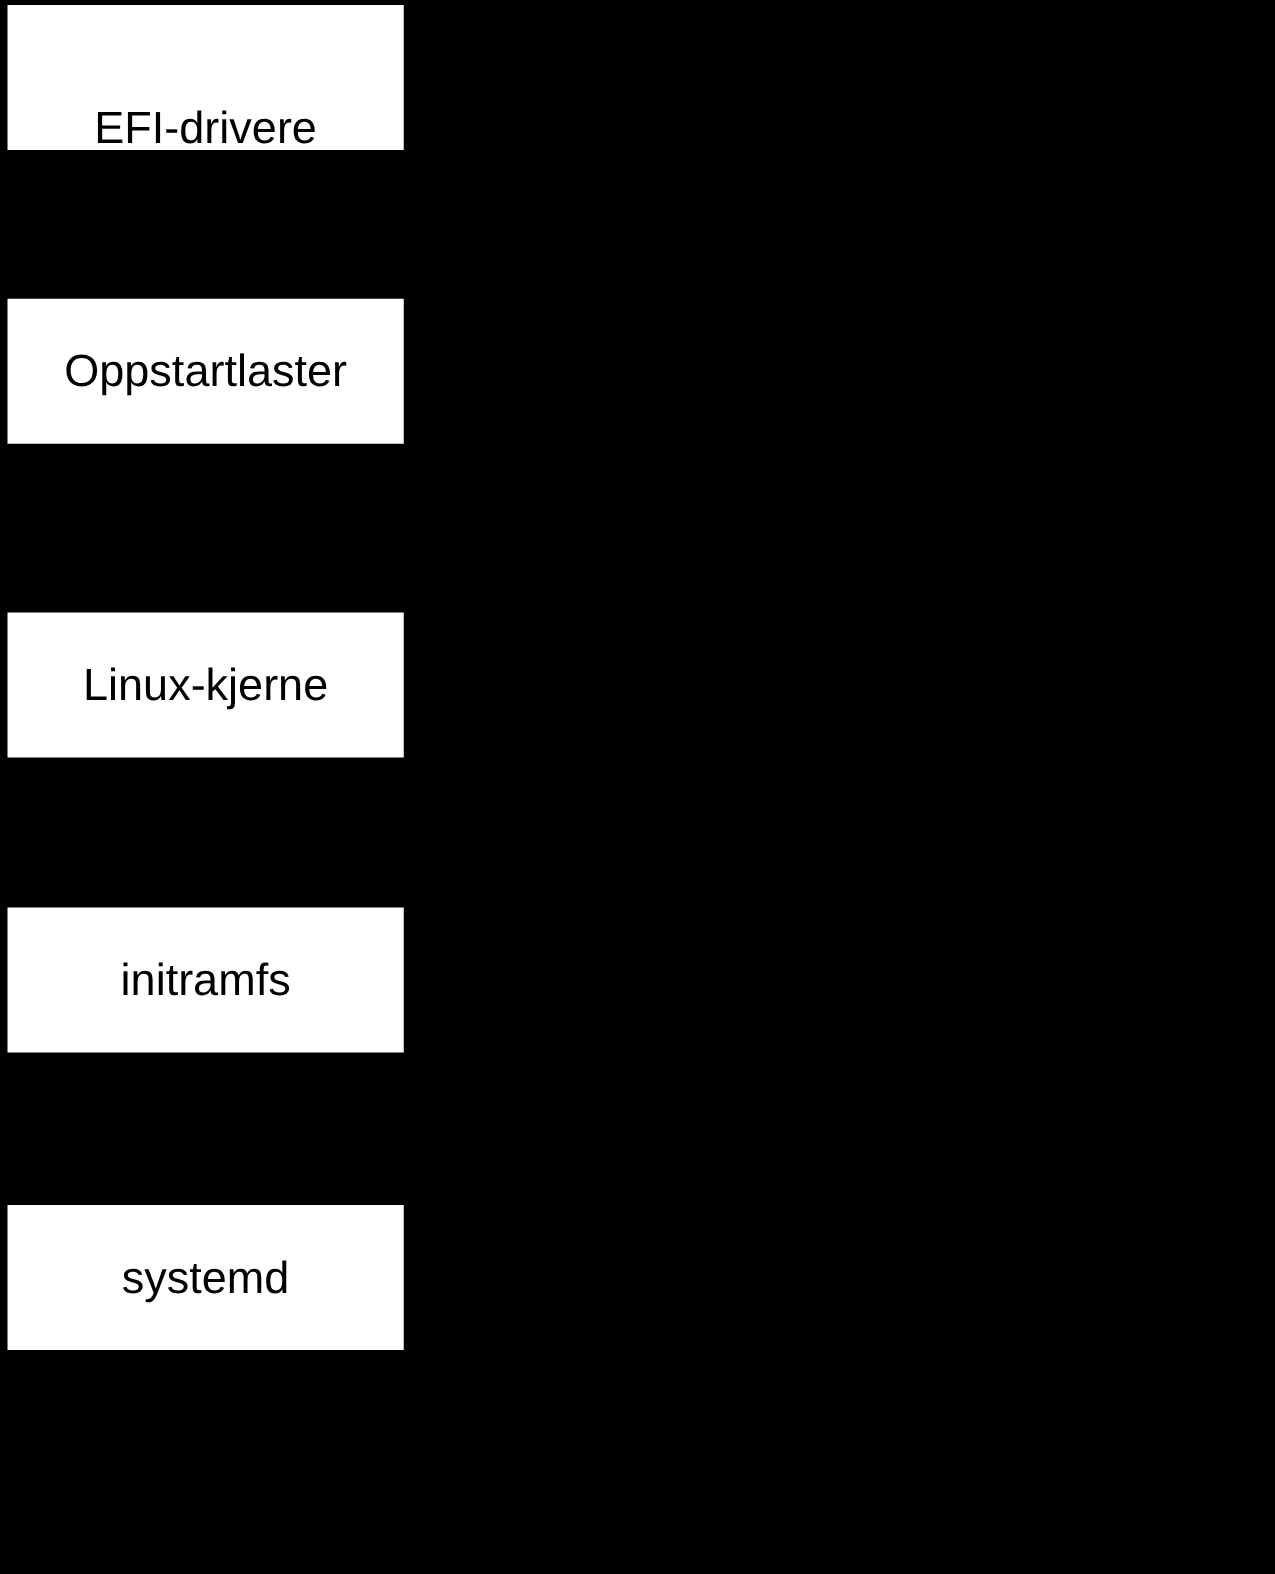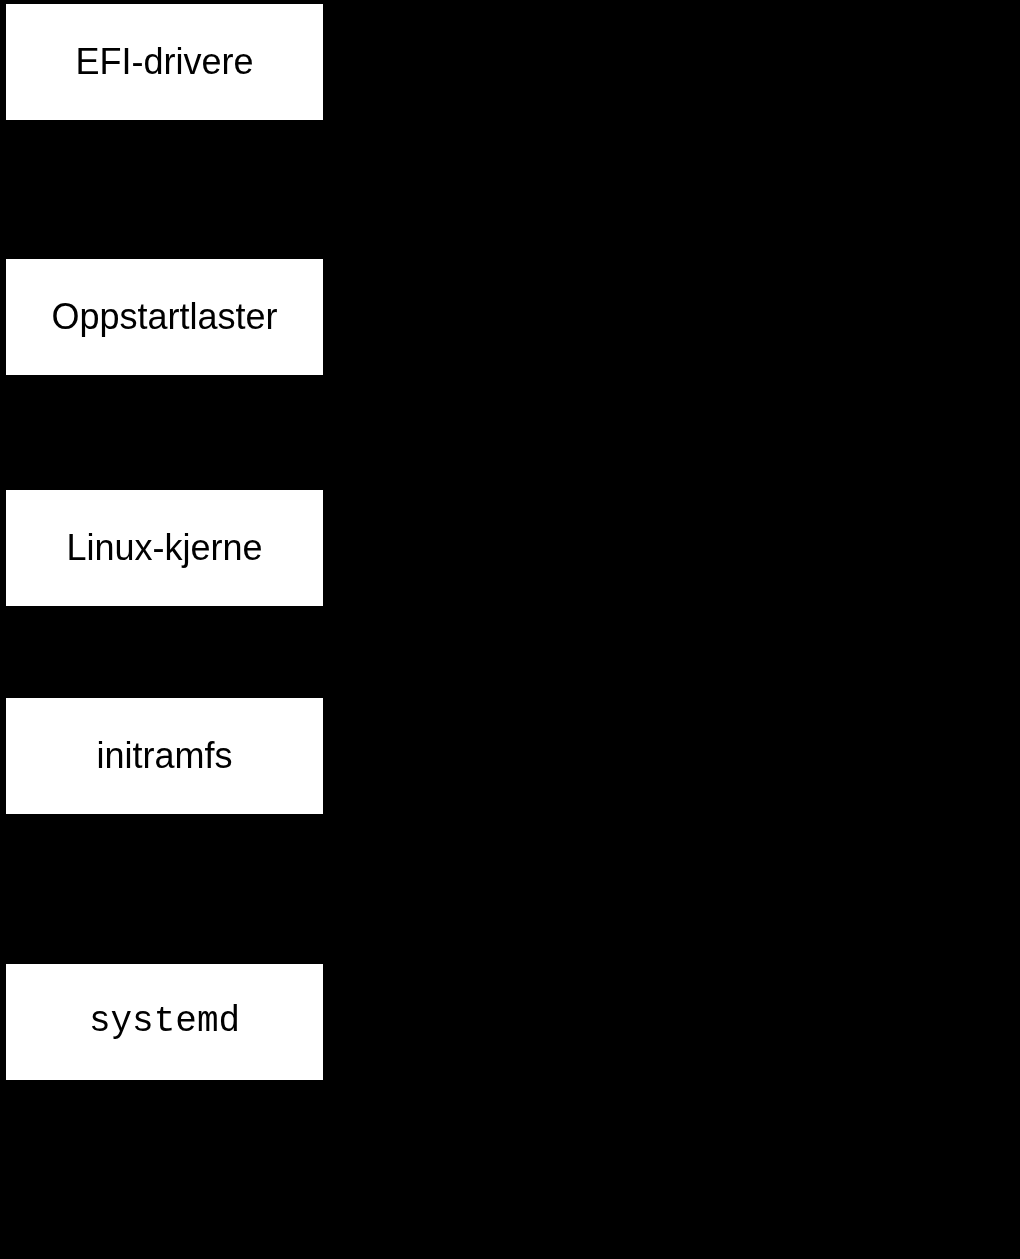--- a/index.html
+++ b/index.html
@@ -26,25 +26,25 @@
     background: #ffffff;
     color: #000000;
     display: flex;
     align-items: center;
     justify-content: center;
     font-family: "Liberation Sans", sans-serif;
     font-size: 36px;
     line-height: 1;
     white-space: nowrap;
   }
-  .node-1 { top: 4px; }
-  .node-2 { top: 259px; }
+  .node-1 { top: 4px; align-items: flex-end; }
+  .node-2 { top: 239px; }
   .node-3 { top: 490px; }
-  .node-4 { top: 698px; text-align: right; }
-  .node-5 { top: 964px; font-family: Liberation Mono, monospace; }
+  .node-4 { top: 726px; text-align: right; }
+  .node-5 { top: 964px; }
 </style>
 </head>
 <body>
 
 <div class="canvas">
   <div class="node node-1">
     <span>EFI-drivere</span>
   </div>
   <div class="node node-2">
     <span>Oppstartlaster</span>

